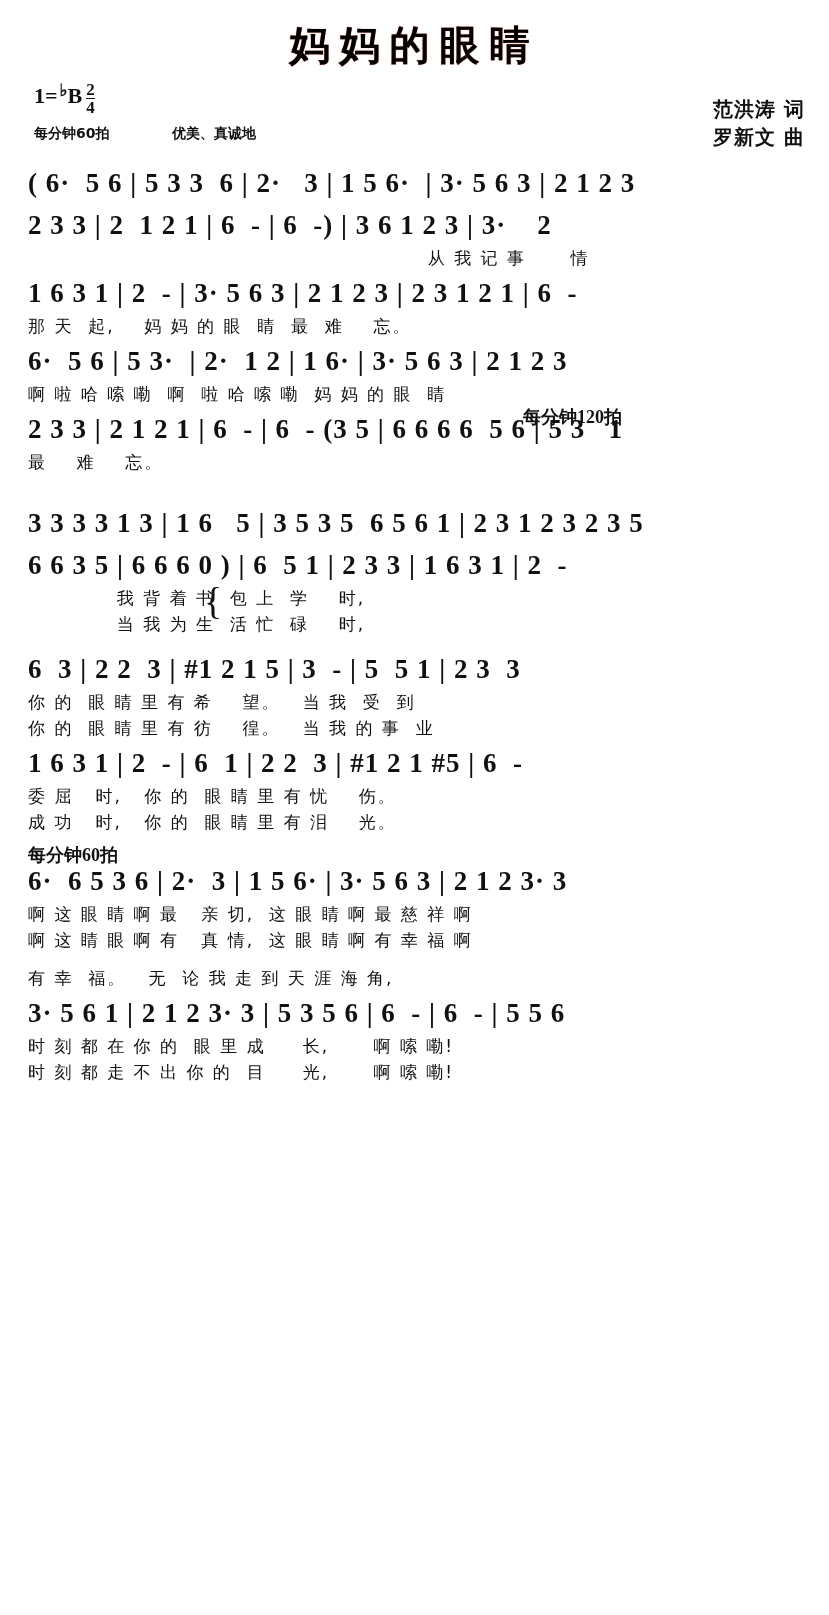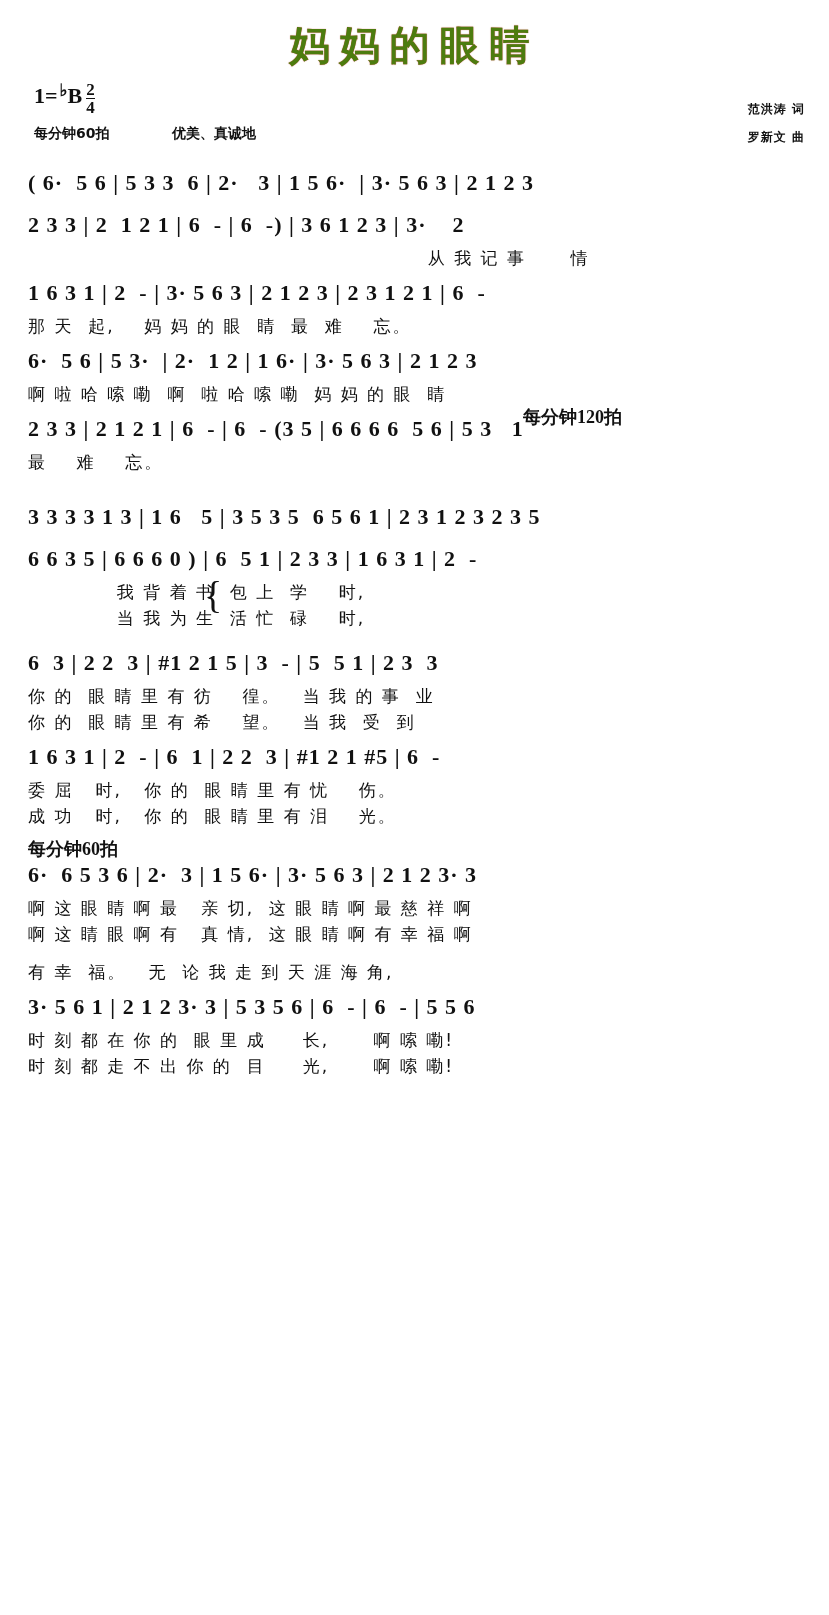--- a/index.html
+++ b/index.html
@@ -24,21 +24,21 @@
     padding: 0;
   }
 
   
   .title {
     text-align: center;
     font-family: "DejaVu Sans", sans-serif;
     font-weight: bold;
     font-size: 40px;
     letter-spacing: 10px;
-    color: #4d7c0f;
+    color: #000000;
     padding-top: 18px;
     text-shadow: 0 0 1px #c0392b;
   }
 
   
   .header {
     position: relative;
     height: 86px;
     margin-top: 4px;
   }
@@ -90,21 +90,21 @@
     font-family: Liberation Serif, serif;
     font-size: 14px;
     font-weight: bold;
   }
   .credits {
     position: absolute;
     right: 24px;
     top: 18px;
     text-align: right;
     font-family: "DejaVu Sans", sans-serif;
-    font-size: 12px;
+    font-size: 20px;
     font-weight: bold;
     line-height: 28px;
   }
   .credits span { letter-spacing: 1px; }
 
   
   .system {
     position: relative;
     margin: 0 18px 0 18px;
   }
@@ -112,21 +112,21 @@
   .brace {
     font-family: "Liberation Serif", serif;
     font-size: 38px;
     line-height: 20px;
   }
 
   
   .raw {
     font-family: "Liberation Serif", serif;
     font-weight: bold;
-    font-size: 22px;
+    font-size: 27px;
     letter-spacing: 1px;
     white-space: pre;
     padding-left: 10px;
     line-height: 40px;
   }
   .rawsmall {
     font-family: "DejaVu Sans", sans-serif;
     font-size: 17px;
     white-space: pre;
     padding-left: 10px;
@@ -181,37 +181,37 @@
       <div class="raw">6·  5 6 | 5 3·  | 2·  1 2 | 1 6· | 3· 5 6 3 | 2 1 2 3</div>
       <div class="rawsmall">啊 啦 哈 嗦 嘞  啊  啦 哈 嗦 嘞  妈 妈 的 眼  睛</div>
     </div>
 
     <div class="block">
       <div class="tmark" style="left:505px; top:-4px;">每分钟120拍</div>
       <div class="raw">2 3 3 | 2 1 2 1 | 6  - | 6  - (3 5 | 6 6 6 6  5 6 | 5 3   1</div>
       <div class="rawsmall">最    难    忘。</div>
     </div>
 
-    <div class="block" style="margin-top:22px;">
+    <div class="block" style="margin-top:28px;">
       <div class="raw">3 3 3 3 1 3 | 1 6   5 | 3 5 3 5  6 5 6 1 | 2 3 1 2 3 2 3 5</div>
     </div>
 
     <div class="block">
       <div class="raw">6 6 3 5 | 6 6 6 0 ) | 6  5 1 | 2 3 3 | 1 6 3 1 | 2  -</div>
       <div style="position:relative;">
         <span class="brace" style="position:absolute; left:186px; top:6px;">{</span>
         <div class="rawsmall">            我 背 着 书  包 上  学    时,</div>
         <div class="rawsmall">            当 我 为 生  活 忙  碌    时,</div>
       </div>
     </div>
 
     <div class="block" style="margin-top:12px;">
       <div class="raw">6  3 | 2 2  3 | #1 2 1 5 | 3  - | 5  5 1 | 2 3  3</div>
+      <div class="rawsmall">你 的  眼 睛 里 有 希    望。   当 我  受  到</div>
       <div class="rawsmall">你 的  眼 睛 里 有 彷    徨。   当 我 的 事  业</div>
-      <div class="rawsmall">你 的  眼 睛 里 有 希    望。   当 我  受  到</div>
     </div>
 
     <div class="block" style="margin-top:0;">
       <div class="raw">1 6 3 1 | 2  - | 6  1 | 2 2  3 | #1 2 1 #5 | 6  -</div>
       <div class="rawsmall">委 屈   时,   你 的  眼 睛 里 有 忧    伤。</div>
       <div class="rawsmall">成 功   时,   你 的  眼 睛 里 有 泪    光。</div>
     </div>
 
     <div class="block" style="margin-top:14px;">
       <div class="tmark" style="left:10px; top:-6px;">每分钟60拍</div>

